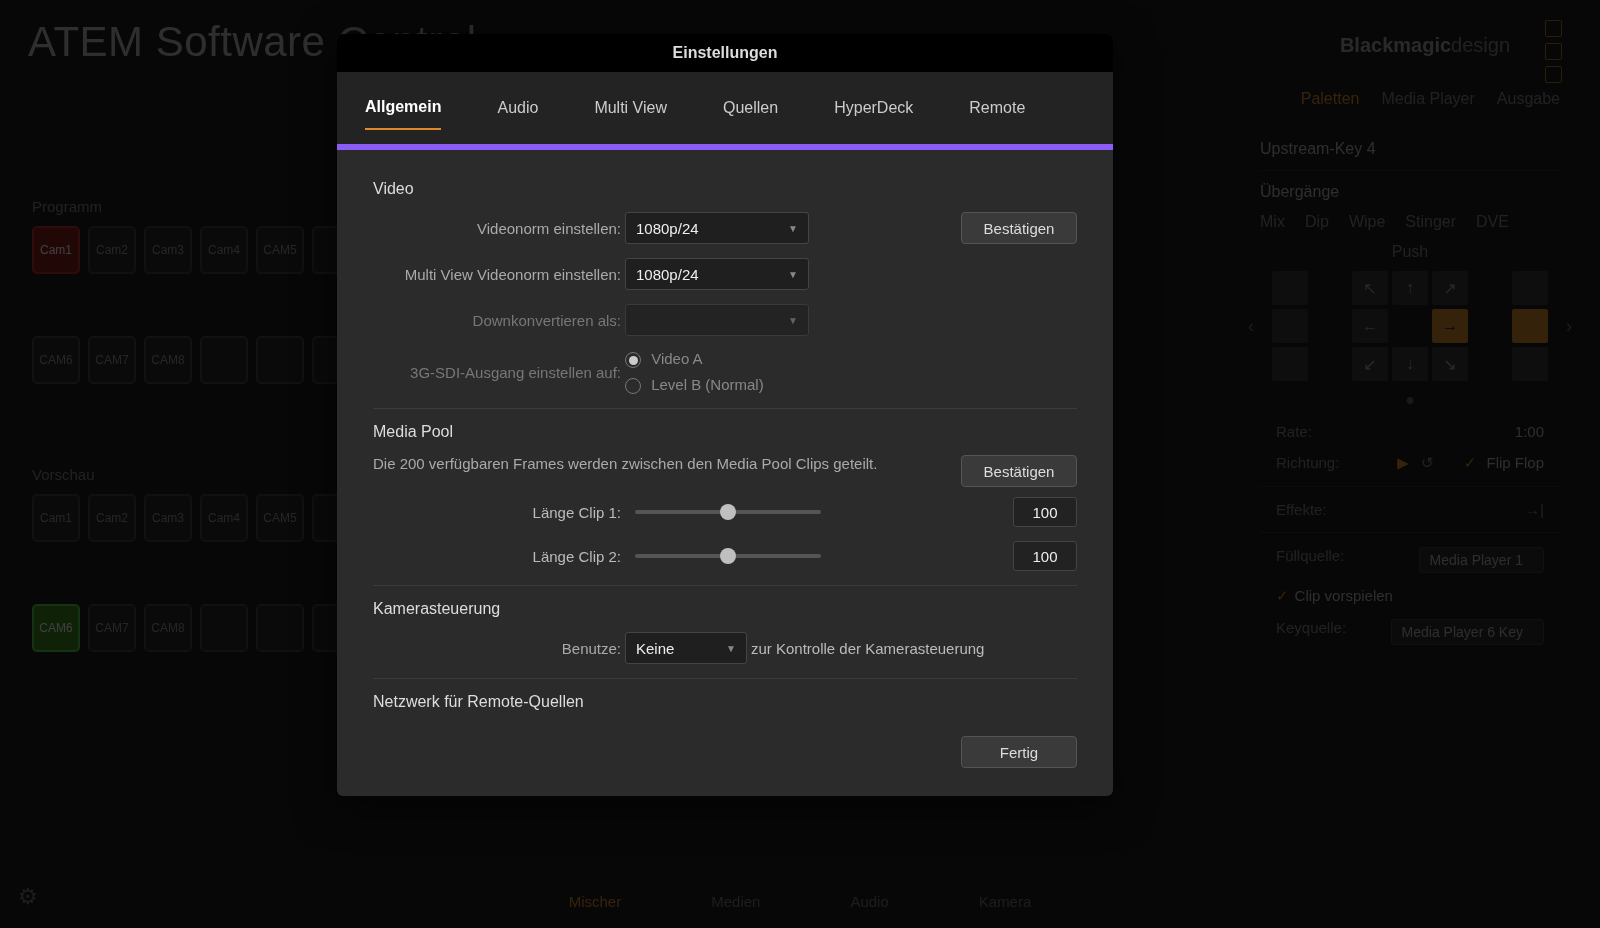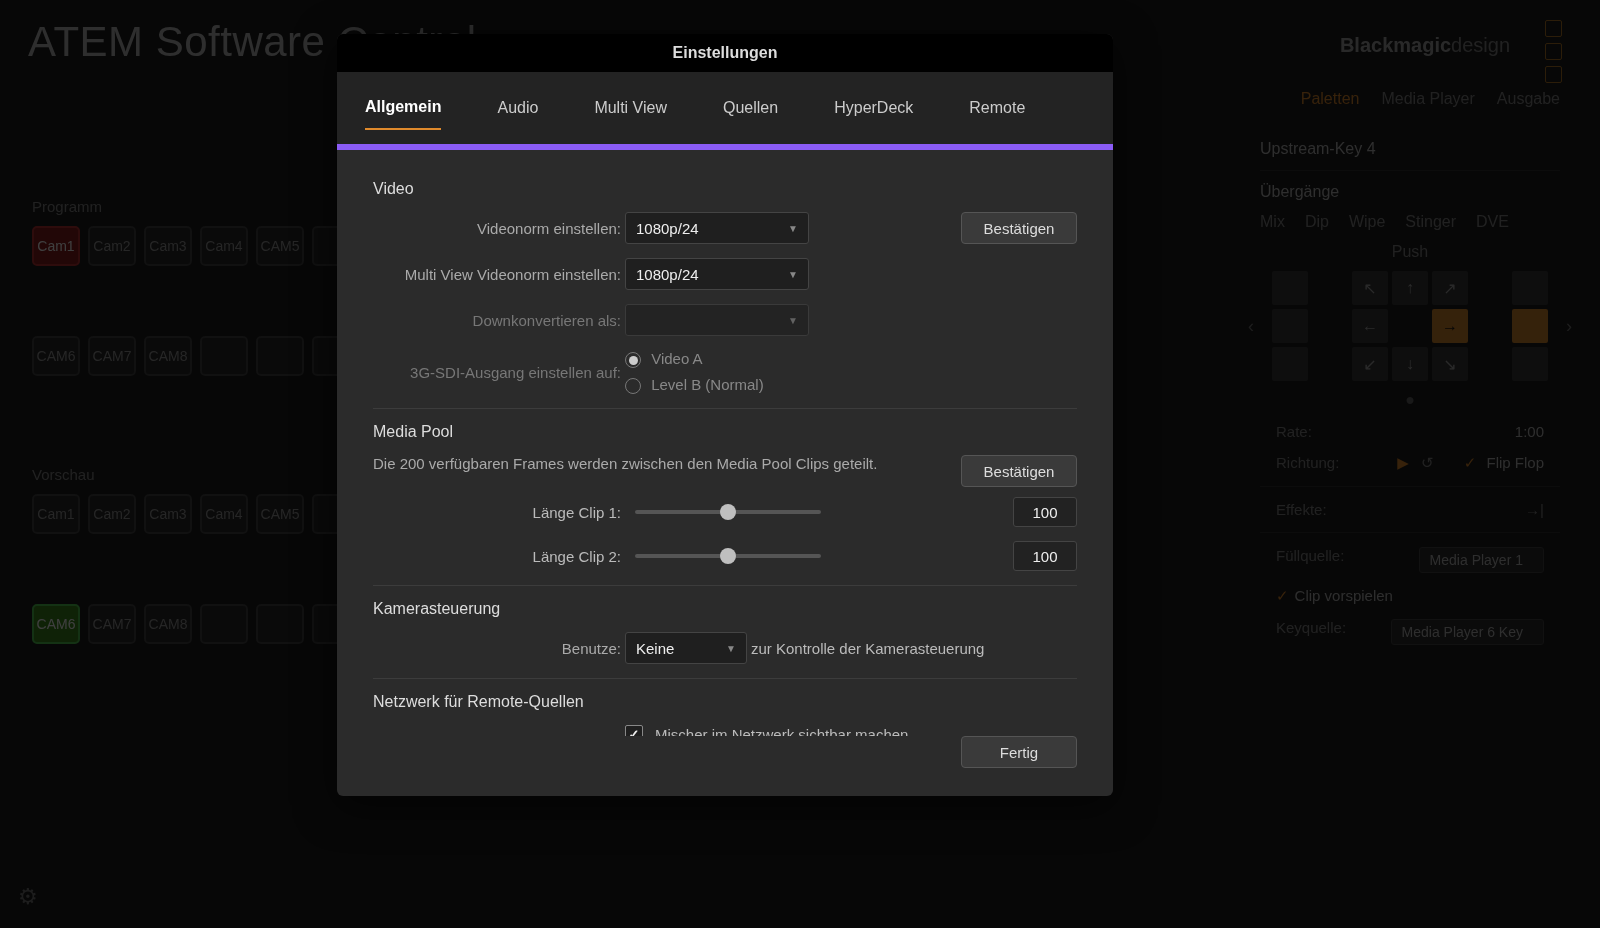--- a/index.html
+++ b/index.html
@@ -6,21 +6,21 @@
   .dim{filter:brightness(.45)}
   
   .bg{position:absolute;inset:0;background:#1e1e1e}
   .title{position:absolute;left:28px;top:18px;font-size:42px;font-weight:300;color:#bbb;letter-spacing:.5px}
   .brand{position:absolute;top:34px;right:90px;color:#888;font-size:20px}
   .brand b{font-weight:600;color:#aaa}
   .squares{position:absolute;right:38px;top:20px;display:flex;flex-direction:column;gap:6px}
   .squares span{width:15px;height:15px;border:1.5px solid #b27826;border-radius:2px;display:block}
   .section-label{position:absolute;color:#888;font-size:15px}
   .btn-row{position:absolute;display:flex;gap:8px}
-  .cambtn{width:48px;height:40px;border:2px solid #444;border-radius:5px;background:#2a2a2a;color:#999;font-size:14px;display:flex;align-items:center;justify-content:center;box-sizing:border-box}
+  .cambtn{width:48px;height:48px;border:2px solid #444;border-radius:5px;background:#2a2a2a;color:#999;font-size:12px;display:flex;align-items:center;justify-content:center;box-sizing:border-box}
   .cambtn.empty{color:transparent}
   .cambtn.red{background:#8a1f1f;border-color:#b33;color:#fff}
   .cambtn.green{background:#3e8a1f;border-color:#5c5;color:#fff}
   .right-tabs{position:absolute;right:40px;top:90px;display:flex;gap:22px;font-size:16px}
   .right-tabs span{color:#888}
   .right-tabs .active{color:#e08a2c}
   .rpanel{position:absolute;right:40px;top:140px;width:300px;color:#bbb;font-size:16px}
   .rpanel .hr{border-top:1px solid #333;margin:12px 0}
   .trow{display:flex;gap:20px;margin:12px 0}
   .trow span{color:#888}
@@ -196,20 +196,26 @@
         <span style="color:#e08a2c;margin-right:6px">✓</span>
       <span style="flex:1;text-align:left">Clip vorspielen</span>
       </div>
     <div class="kv">
         <span class="k">Keyquelle:</span>
       <span class="sel-dd">Media Player 6 Key</span>
       </div>
   </div>
 
   <div class="gear">⚙</div>
+  <div class="bottom-tabs">
+    <span class="act">Mischer</span>
+    <span>Medien</span>
+    <span>Audio</span>
+    <span>Kamera</span>
+  </div>
 </div>
 
 <div class="overlay"></div>
 <div class="modal">
   <div class="modal-title">Einstellungen</div>
 
   <div class="modal-tabs">
     <span class="act">Allgemein</span>
     <span>Audio</span>
     <span>Multi View</span>
@@ -287,23 +293,18 @@
       <div class="lbl">Benutze:</div>
       <div class="dd" style="width:100px">
         <span>Keine</span>
         <span class="caret">▼</span>
       </div>
       <span style="color:#bbb">zur Kontrolle der Kamerasteuerung</span>
     </div>
     <div class="hrl"></div>
 
     <div class="sect-h">Netzwerk für Remote-Quellen</div>
-    <div class="row">
-      <div class="lbl"></div>
-      <span class="chk on"></span>
-      <span>Mischer im Netzwerk sichtbar machen</span>
-    </div>
   </div>
 
   <div class="modal-foot">
     <div class="sbtn">Fertig</div>
   </div>
 </div>
 
 </body></html>

